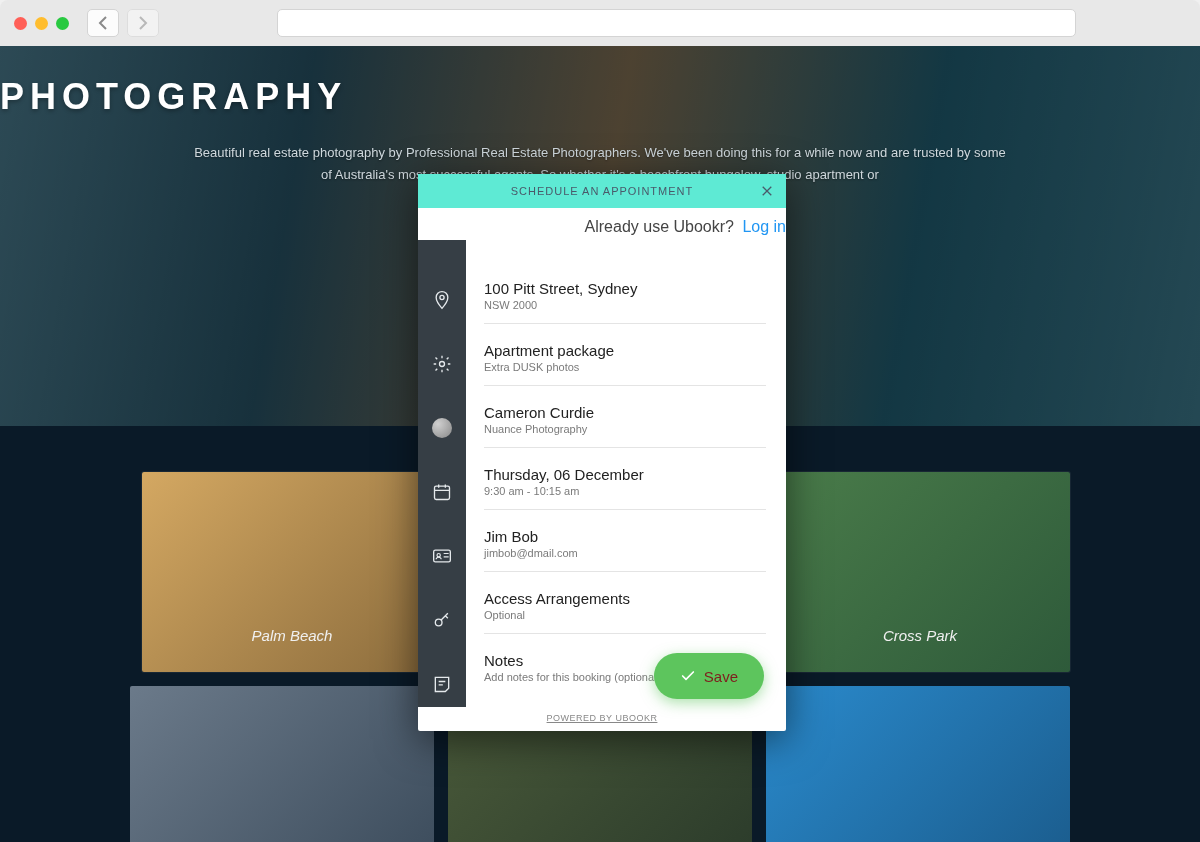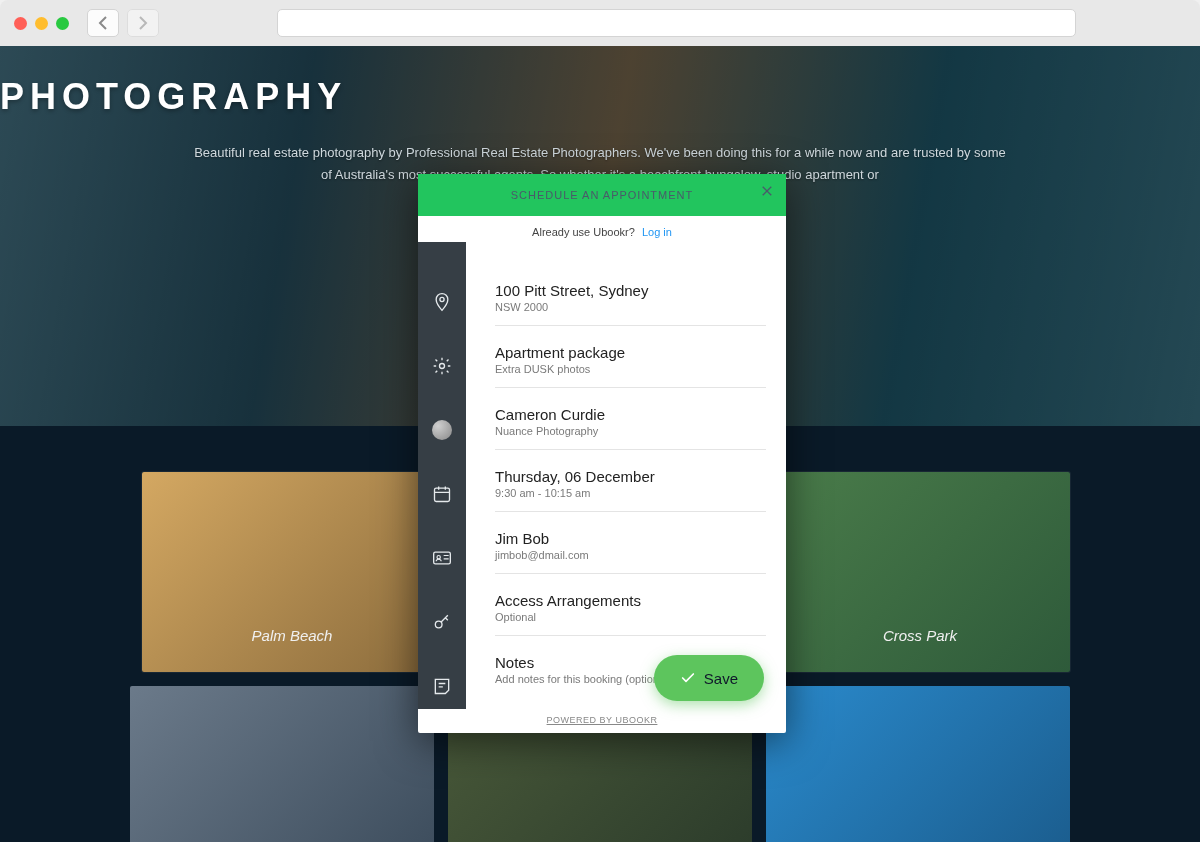--- a/index.html
+++ b/index.html
@@ -104,40 +104,39 @@
 
 .modal {
   position:absolute; top:128px; left:418px;
   width:368px;
   background:#fff;
   box-shadow:0 8px 40px rgba(0,0,0,0.55);
   border-radius:2px;
 }
 
 .modal-header {
-  background:#22c55e; height:42px;
+  background:#5eead4; height:34px;
   display:flex; align-items:center; justify-content:center;
   position:relative;
   font-size:11px; letter-spacing:1px; color:#4a5a6a;
 }
 .modal-close {
   position:absolute; right:10px; top:8px;
   width:18px; height:18px; color:#4a5a6a;
   display:flex;align-items:center;justify-content:center; cursor:pointer;
 }
 
 .modal-login {
-  text-align:center; font-size:11px; color:#444;
+  text-align:right; font-size:16px; color:#444;
   padding:10px 0 4px;
 }
 .modal-login a { color:#2196f3; text-decoration:none; margin-left:4px; }
 
 .modal-body {
   display:flex;
-  gap:11px;
 }
 
 .railcol {
   width:48px; background:#363e45;
   display:flex; flex-direction:column; align-items:center;
   padding-top:50px; gap:44px;
 }
 .railicon { width:20px; height:20px; color:#e5e9ec; }
 .railavatar { width:20px;height:20px;border-radius:50%;
   background:radial-gradient(circle at 30% 30%,#d0d0d0,#888); }
@@ -149,21 +148,21 @@
 .row {
   margin-bottom:4px; padding-bottom:12px; padding-top:14px;
   border-bottom:1px solid #e4e4e4;
 }
 .row:first-child { padding-top:10px; }
 .row-title { font-size:15px; color:#222; margin-bottom:2px; }
 .row-sub { font-size:11px; color:#7a7a7a; }
 
 .savebtn {
   position:absolute; right:22px; bottom:32px;
-  background:#5dc55d; color:#0f172a;
+  background:#5dc55d; color:#7f1d1d;
   border:none; border-radius:26px;
   padding:0 26px; height:46px;
   font-size:15px; display:flex; align-items:center; gap:8px;
   box-shadow:0 4px 14px rgba(93,197,93,0.5);
   cursor:pointer;
 }
 
 .powered {
   text-align:center; font-size:9px; letter-spacing:0.5px;
   text-decoration:underline; color:#888; padding:6px 0 8px;

